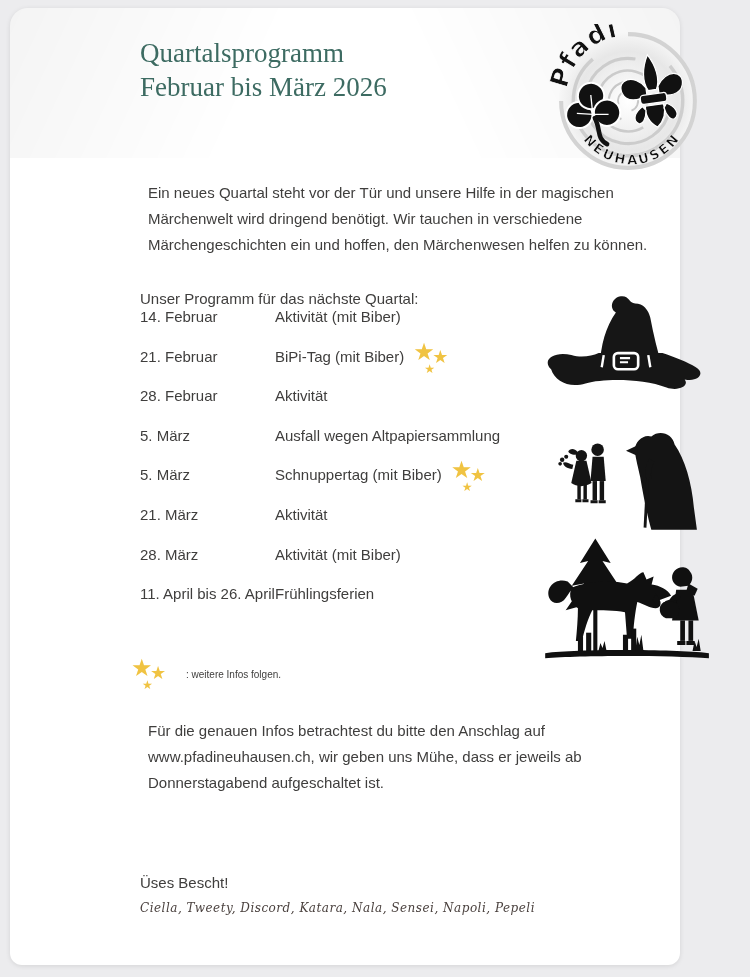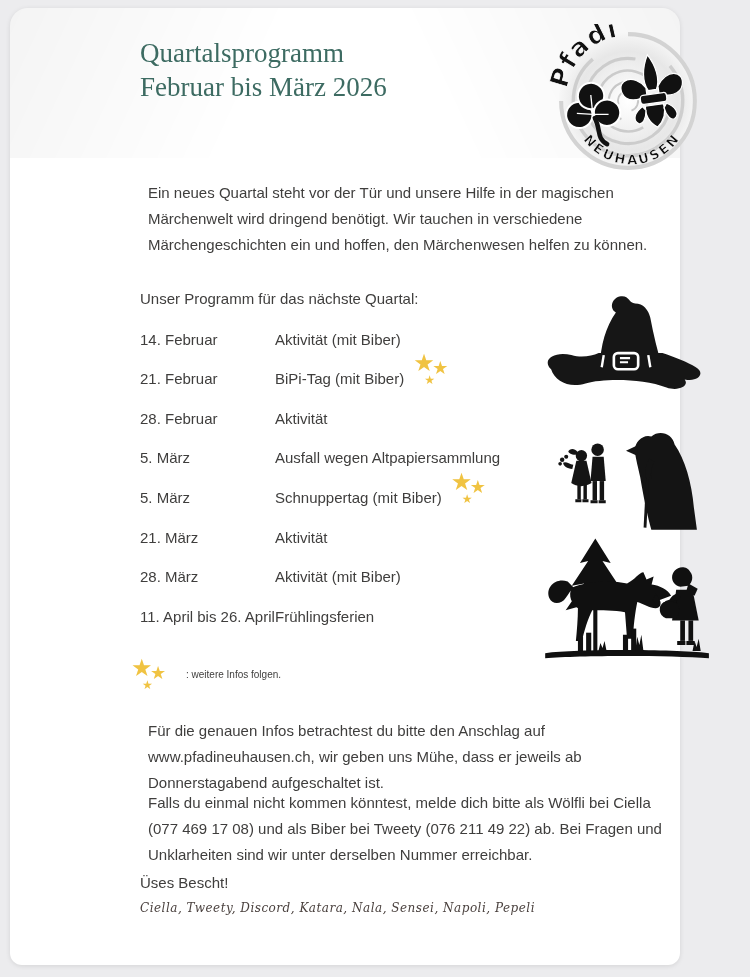--- a/index.html
+++ b/index.html
@@ -31,21 +31,21 @@
     font-size:27px;line-height:34px;
     color:#3d6b62;
   }
   .logo{position:absolute;left:536px;top:16px;width:164px;height:152px;}
   .body-text{color:#3f3e3d;font-size:15px;}
   .greeting{position:absolute;left:130px;top:134px;}
   .para{line-height:26px;white-space:pre-line;margin-left:8px;}
   .intro{position:absolute;left:130px;top:172px;width:580px;}
   .heading{position:absolute;left:130px;top:254px;margin-top:28px;}
   .program{position:absolute;left:130px;top:300px;width:420px;}
-  .prog-row{display:flex;align-items:flex-end;height:39.6px;font-size:15px;color:#3f3e3d;}
+  .prog-row{display:flex;align-items:flex-start;height:39.6px;font-size:15px;color:#3f3e3d;}
   .prog-date{width:135px;flex:0 0 135px;white-space:nowrap;}
   .prog-activity{white-space:nowrap;}
   .star-cluster{
     position:relative;display:inline-block;
     width:42px;height:36px;flex:0 0 42px;
     margin-left:9px;margin-top:-8px;
   }
   .star{position:absolute;color:#f0c342;line-height:1;font-family:"DejaVu Sans",sans-serif;}
   .star.big{left:0;top:0;font-size:24px;}
   .star.med{left:19px;top:8px;font-size:18px;}
@@ -262,20 +262,17 @@
       <span class="star med">★</span>
       <span class="star small">★</span>
     </span>
     <span class="legend-text">: weitere Infos folgen.</span>
   </div>
 
   <div class="info-para body-text para">Für die genauen Infos betrachtest du bitte den Anschlag auf
 www.pfadineuhausen.ch, wir geben uns Mühe, dass er jeweils ab
 Donnerstagabend aufgeschaltet ist.</div>
 
-  <div class="absence-para body-text para">Falls du einmal nicht kommen könntest, melde dich bitte als Wölfli bei Ciella
-(077 469 17 08) und als Biber bei Tweety (076 211 49 22) ab. Bei Fragen und
-Unklarheiten sind wir unter derselben Nummer erreichbar.</div>
 
   <div class="closing body-text">Üses Bescht!</div>
 
   <div class="signatures">Ciella, Tweety, Discord, Katara, Nala, Sensei, Napoli, Pepeli</div>
 </div>
 
 </body></html>

